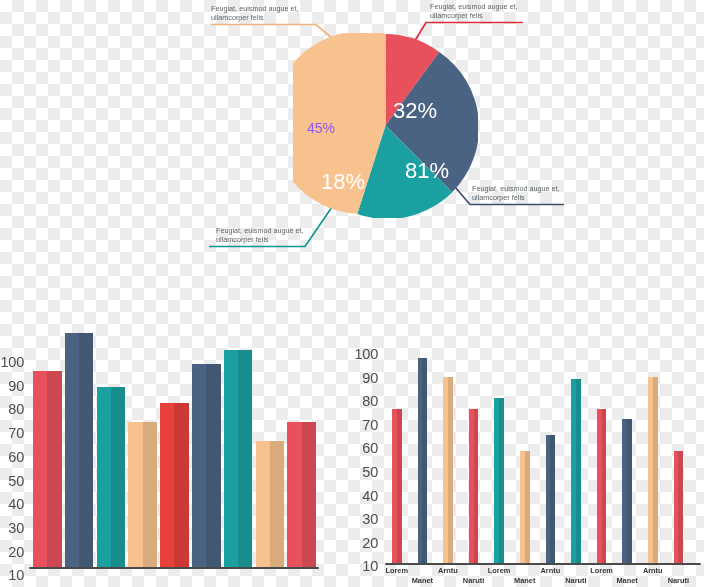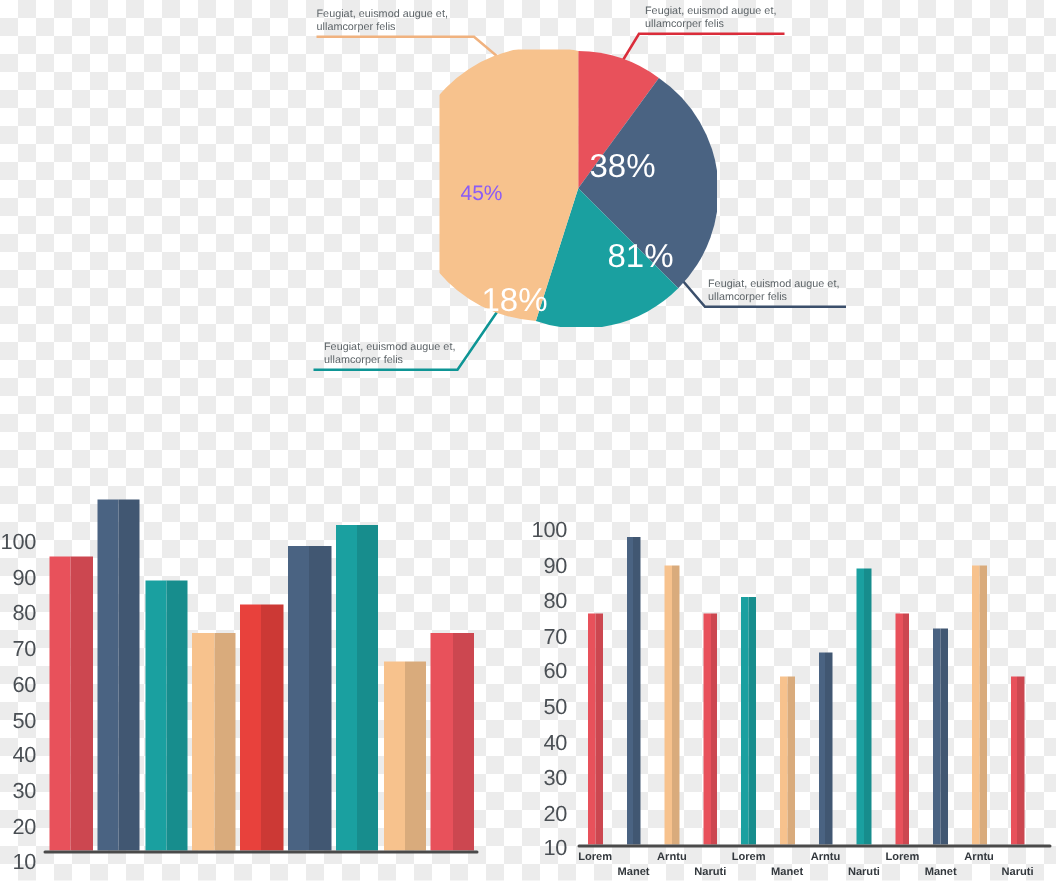--- a/index.html
+++ b/index.html
@@ -88,23 +88,23 @@
 
         <path d="M92.5 92.5 L92.5 1 A91.5 91.5 0 0 1 146.26 18.96 Z" fill="#E8515B"></path>
 
         <path d="M92.5 92.5 L146.26 18.96 A91.5 91.5 0 0 1 159.19 159.19 Z" fill="#4A6382"></path>
 
         <path d="M92.5 92.5 L159.19 159.19 A91.5 91.5 0 0 1 64.23 180.93 Z" fill="#1AA0A0"></path>
 
         <path d="M92.5 92.5 L64.23 180.93 A91.5 91.5 0 1 1 92.5 1 Z" fill="#F7C28D"></path>
       </svg>
       
-      <div style="position:absolute;left:100px;top:67px;color:#ffffff;font-size:22px;line-height:22px;white-space:nowrap;"><span>38%</span></div>
+      <div style="position:absolute;left:100px;top:67px;color:#ffffff;font-size:22px;line-height:22px;white-space:nowrap;"><span>32%</span></div>
       <div style="position:absolute;left:112px;top:127px;color:#ffffff;font-size:22px;line-height:22px;white-space:nowrap;"><span>81%</span></div>
-      <div style="position:absolute;left:28px;top:156px;color:#ffffff;font-size:22px;line-height:22px;white-space:nowrap;"><span>18%</span></div>
+      <div style="position:absolute;left:28px;top:138px;color:#ffffff;font-size:22px;line-height:22px;white-space:nowrap;"><span>18%</span></div>
       <div style="position:absolute;left:14px;top:84px;color:#8b5cf6;font-size:14px;line-height:22px;white-space:nowrap;"><span>45%</span></div>
     </div>
 
     <div class="callout" style="left:211px;top:4px;">
       <div>Feugiat, euismod augue et,</div>
       <div>ullamcorper felis</div>
     </div>
 
     <div class="callout" style="left:430px;top:2px;">
       <div>Feugiat, euismod augue et,</div>

